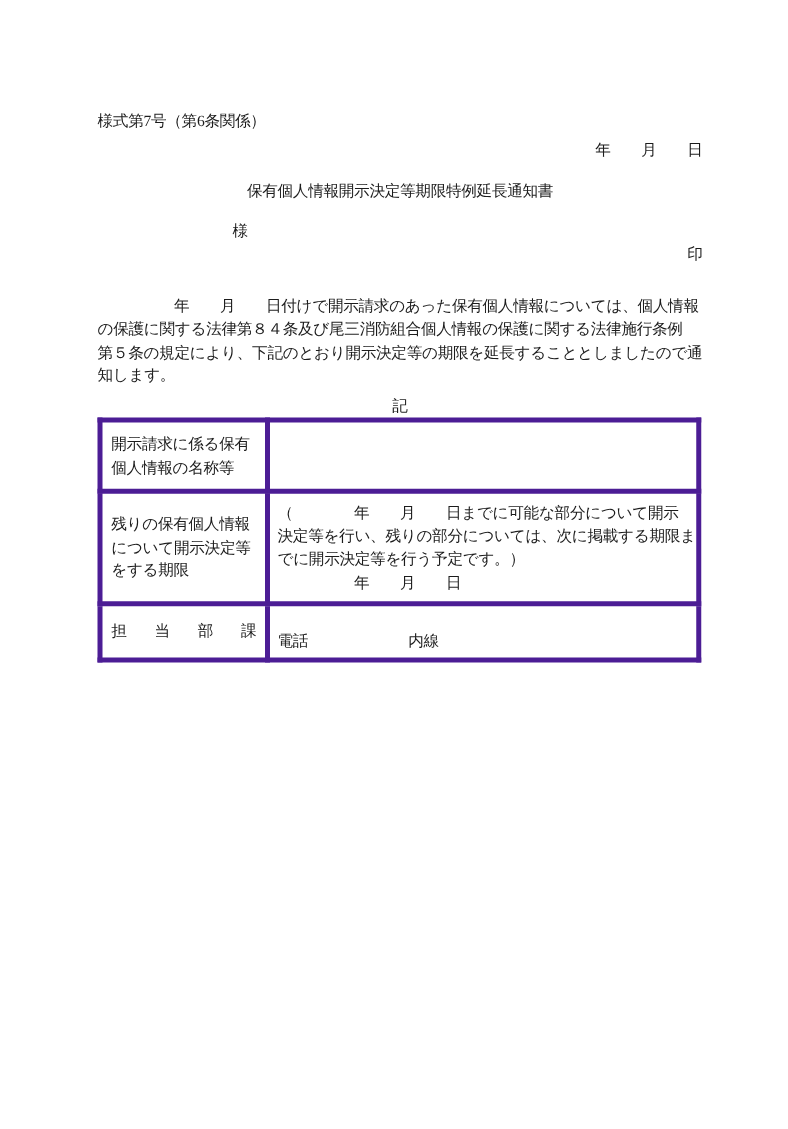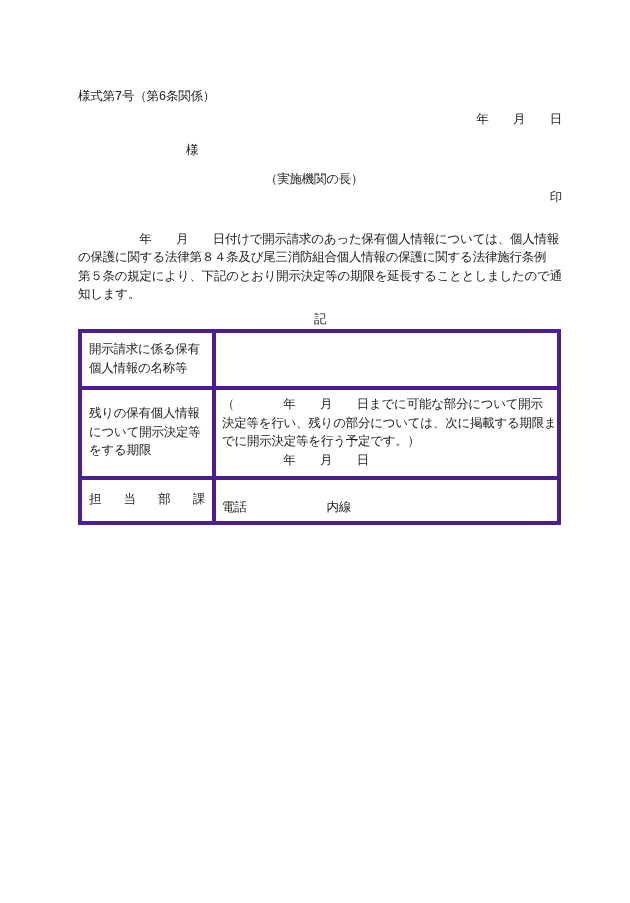--- a/index.html
+++ b/index.html
@@ -7,21 +7,21 @@
     padding: 0;
     background: #ffffff;
   }
   .page {
     position: relative;
     width: 630px;
     height: 903px;
     box-sizing: border-box;
     background: #ffffff;
     color: #1c1c1c;
-    font-family: Liberation Mono, monospace;
+    font-family: Liberation Serif, serif;
     font-size: 12.5px;
     letter-spacing: -0.25px;
     line-height: 18.5px;
     padding: 88px 68px 0 78px;
     overflow: hidden;
   }
   .form-number {
     text-align: left;
   }
   .doc-block {
@@ -106,24 +106,24 @@
 <body>
 
 <div class="page">
 
   <div class="form-number">様式第7号（第6条関係）</div>
 
   <div class="doc-block">
     <div class="doc-line">年　　月　　日</div>
   </div>
 
+  <div class="doc-title">保有個人情報開示決定等期限特例延長通知書</div>
 
   <div class="addressee">様</div>
 
-  <div class="issuer">（実施機関の長）</div>
 
   <div class="seal">印</div>
 
   <div class="body-paragraph">　　　　　年　　月　　日付けで開示請求のあった保有個人情報については、個人情報
 の保護に関する法律第８４条及び尾三消防組合個人情報の保護に関する法律施行条例
 第５条の規定により、下記のとおり開示決定等の期限を延長することとしましたので通
 知します。</div>
 
   <div class="record-heading">記</div>
 

